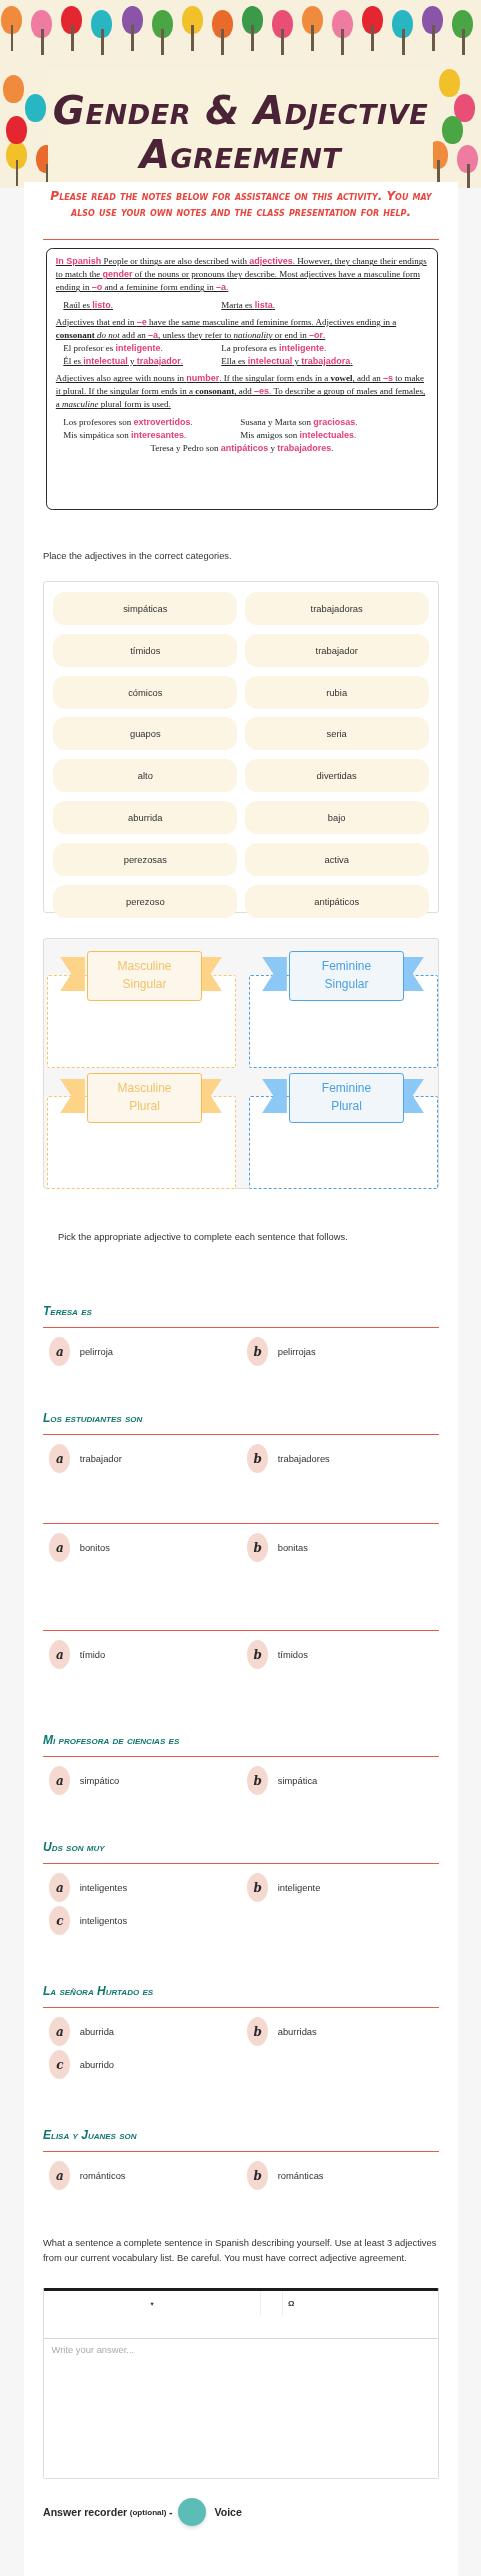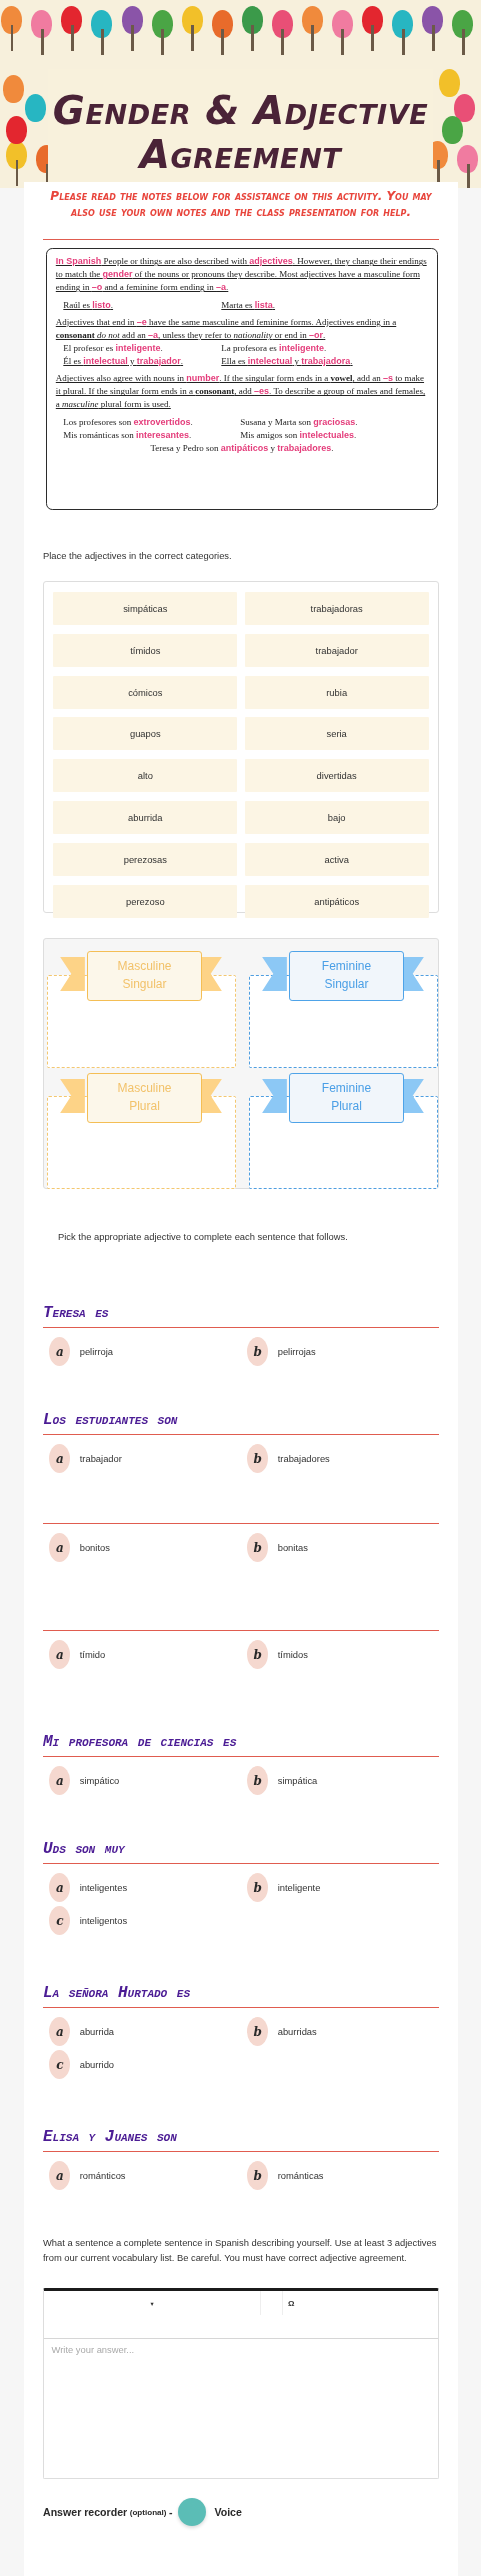--- a/index.html
+++ b/index.html
@@ -30,38 +30,38 @@
   .notes .hl { font-family: "Liberation Sans", sans-serif; font-weight: bold; color: #e43d7b; }
   .notes .ex { display: flex; padding-left: 7.5px; }
   .notes .ex span.c1 { width: 158px; }
   .notes .center { text-align: center; }
 
   .prompt { position: absolute; left: 43px; font-size: 9.4px; color: #333; line-height: 13px; }
 
   .wordbank { position: absolute; left: 43px; top: 581px; width: 396px; height: 332px; border: 0.6px solid #ddd;
     border-radius: 3.1px; background: #fff; padding: 10px 9.4px; display: grid; grid-template-columns: 1fr 1fr;
     column-gap: 7.5px; row-gap: 8.8px; }
-  .word { background: #fcf5e4; border-radius: 1px; height: 33px; display: flex; align-items: center;
+  .word { background: #fcf5e4; border-radius: 12px; height: 33px; display: flex; align-items: center;
     justify-content: center; font-size: 9.4px; color: #333; cursor: grab; }
 
   .cats { position: absolute; left: 43px; top: 938px; width: 396px; height: 251px; border: 0.6px solid #ddd;
     border-radius: 3.1px; background: #f6f6f6; }
   .cat { position: absolute; width: 192px; height: 122px; }
   .cat .drop { position: absolute; left: 3.1px; top: 29.4px; width: 189px; height: 93px; border: 1.3px dashed; border-radius: 1.9px; background: #fff; }
   .cat .ribbon-l, .cat .ribbon-r { position: absolute; top: 12px; width: 25px; height: 34px; }
   .cat .label { position: absolute; left: 43px; top: 5.6px; width: 115px; height: 50px; border: 1.3px solid; border-radius: 3.1px;
     display: flex; flex-direction: column; align-items: center; justify-content: center; font-size: 12px; line-height: 17.5px; }
   .cat.masc .drop { border-color: #f3c770; }
   .cat.masc .label { border-color: #f4be55; background: #fcf7ea; color: #f2c26a; }
   .cat.fem .drop { border-color: #4f9ee0; }
   .cat.fem .label { border-color: #4ea3e8; background: #f1f6fb; color: #4a9fe6; }
 
   .q { position: absolute; left: 43px; width: 396px; }
-  .q-title { font-family: Liberation Mono, monospace; font-style: italic; font-weight: bold; font-variant: small-caps;
-    color: #4c1d95; font-size: 16px; height: 19px; }
+  .q-title { font-family: Liberation Sans, sans-serif; font-style: italic; font-weight: bold; font-variant: small-caps;
+    color: #0f766e; font-size: 12px; height: 19px; }
   .q-line { height: 0.6px; background: #e05c4f; margin-top: 3.8px; }
   .opts { display: grid; grid-template-columns: 1fr 1fr; row-gap: 3.8px; margin-top: 10px; }
   .opt { display: flex; align-items: center; height: 29px; cursor: pointer; }
   .opt .badge { width: 21px; height: 29px; border-radius: 50%; background: #f5d8cf; margin-left: 6.3px;
     display: flex; align-items: center; justify-content: center; font-family: "DejaVu Serif", serif; font-size: 12px;
     font-weight: bold; color: #2a2a2a; font-style: italic; }
   .opt .otext { margin-left: 9.4px; font-size: 9.4px; color: #333; }
 
   .editor { position: absolute; left: 43px; top: 2288px; width: 396px; height: 191px; border: 0.6px solid #ddd; border-top: 3.1px solid #1b1b1b; border-radius: 1.9px; background: #fff; }
   .toolbar { height: 48px; border-bottom: 0.6px solid #d6d6d6; position: relative; }
@@ -178,21 +178,21 @@
   <p class="ex">
       <span class="c1"><span>Él es </span><span class="hl">intelectual</span><span> y </span><span class="hl">trabajador</span>.</span>
       <span><span>Ella es </span><span class="hl">intelectual</span><span> y </span><span class="hl">trabajadora</span>.</span>
     </p>
   <p><span>Adjectives also agree with nouns in </span><span class="hl">number</span><span>. If the singular form ends in a </span><b>vowel</b><span>, add an </span><span class="hl">–s</span><span> to make it plural. If the singular form ends in a </span><b>consonant</b><span>, add </span><span class="hl">–es</span><span>. To describe a group of males and females, a </span><i>masculine</i><span> plural form is used.</span></p>
   <div class="ex">
       <span class="c1" style="width:177px"><span>Los profesores son </span><span class="hl">extrovertidos</span>.</span>
       <span><span>Susana y Marta son </span><span class="hl">graciosas</span>.</span>
     </div>
   <div class="ex">
-      <span class="c1" style="width:177px"><span>Mis románticas son </span><span class="hl">interesantes</span>.</span>
+      <span class="c1" style="width:177px"><span>Mis simpática son </span><span class="hl">interesantes</span>.</span>
       <span><span>Mis amigos son </span><span class="hl">intelectuales</span>.</span>
     </div>
   <div class="center"><span>Teresa y Pedro son </span><span class="hl">antipáticos</span><span> y </span><span class="hl">trabajadores</span>.</div>
 </div>
 
 <div class="prompt" style="top:549px;text-align:center;">Place the adjectives in the correct categories.</div>
 <div class="wordbank" id="wordbank">
     <div class="word">simpáticas</div>
     <div class="word">trabajadoras</div>
     <div class="word">tímidos</div>

